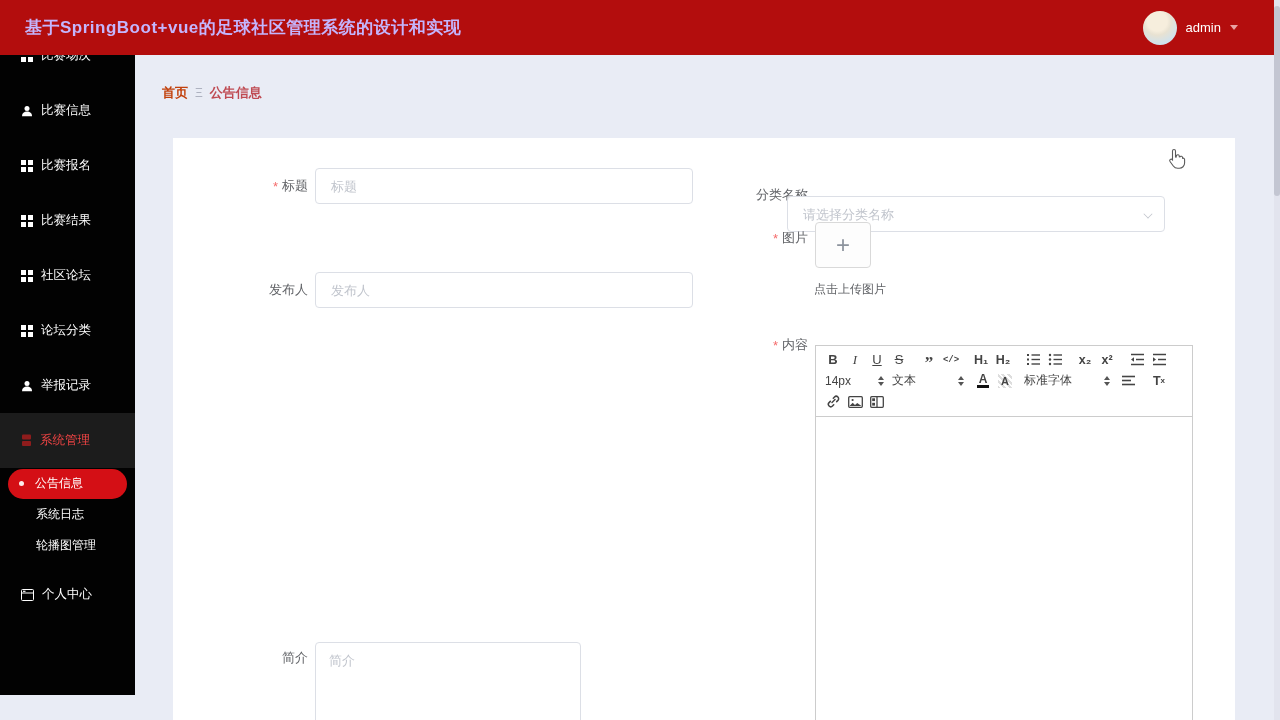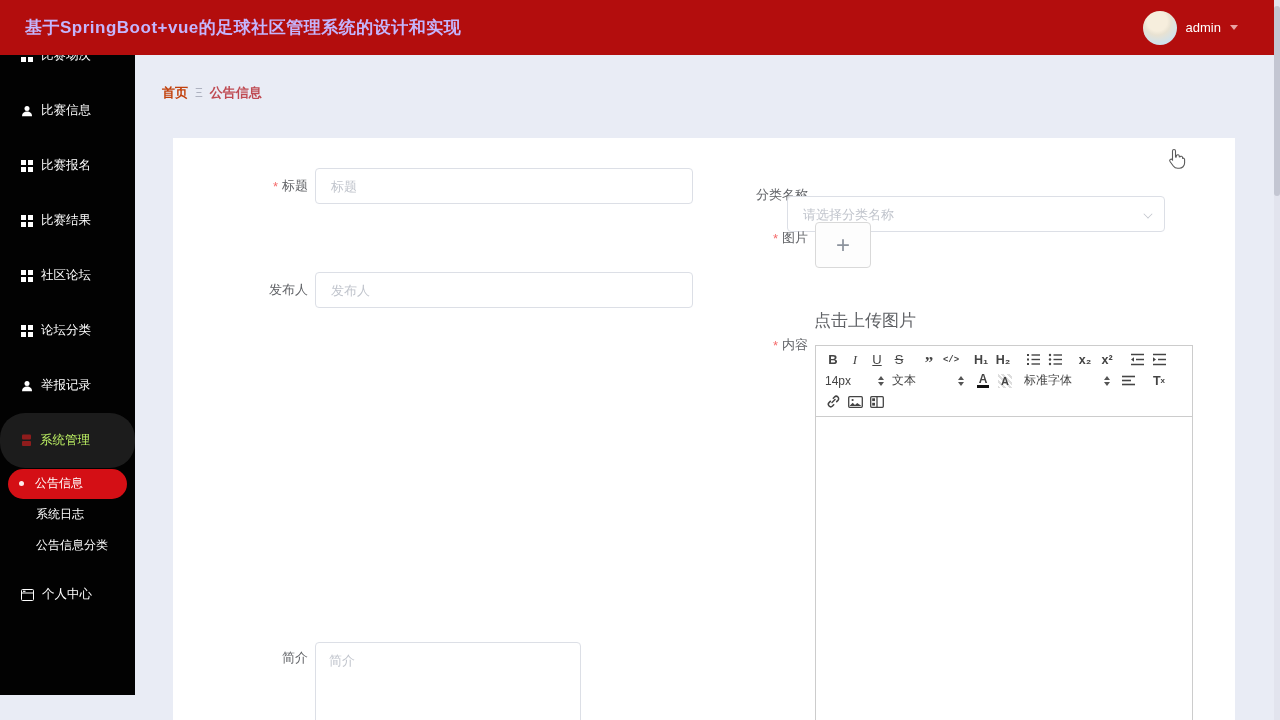--- a/index.html
+++ b/index.html
@@ -11,21 +11,21 @@
   .header-title { color:#c4b5fd; font-size:17px; font-weight:bold; margin-left:25px; letter-spacing:.5px; }
   .header-right { position:absolute; right:42px; top:0; height:55px; display:flex; align-items:center; gap:9px; }
   .avatar { width:34px; height:34px; border-radius:50%; background:radial-gradient(circle at 42% 30%, #f6eedd 0 32%, #e8e2d2 45%, #cfe2ee 75%, #b9d3e4 100%); }
   .admin-name { color:#fff; font-size:13px; font-weight:normal; }
   .caret-down { width:0; height:0; border-left:4px solid transparent; border-right:4px solid transparent; border-top:5px solid #e9a3a3; }
 
   
   .sidebar { position:absolute; top:55px; left:0; width:135px; height:640px; background:#020202; z-index:4; overflow:hidden; }
   .menu { margin-top:-27px; }
   .menu-item { height:55px; display:flex; align-items:center; padding-left:21px; gap:8px; color:#fff; font-size:12.5px; cursor:pointer; }
-  .menu-item.system { background:#1c1c1c; color:#bef264;border-radius:25px; }
+  .menu-item.system { background:#1c1c1c; color:#ef4444; }
   .submenu-item { height:31px; display:flex; align-items:center; padding-left:36px; color:#fff; font-size:12px; cursor:pointer; }
   .submenu-item.selected { padding:0; }
   .pill { margin-left:8px; width:119px; height:30px; border-radius:15px; background:#d40f15; display:flex; align-items:center; padding-left:11px; gap:11px; }
   .pill-dot { width:5px; height:5px; border-radius:50%; background:rgba(255,255,255,.92); }
   .personal { margin-top:6px; }
   .icon { display:flex; align-items:center; justify-content:center; }
 
   
   .content { position:absolute; left:135px; top:55px; right:0; bottom:0; }
   .breadcrumb { position:absolute; left:27px; top:29px; display:flex; align-items:center; font-size:13px; }
@@ -38,21 +38,21 @@
   .form-label { position:absolute; height:36px; display:flex; align-items:center; justify-content:flex-end; font-size:13px; color:#606266; }
   .req { color:#f56c6c; margin-right:4px; font-size:13px; }
   .t-input { position:absolute; height:36px; width:378px; border:1px solid #dcdfe6; border-radius:4px; padding:0 15px; font-size:13px; color:#606266; outline:none; background:#fff; font-family:"Liberation Sans",sans-serif; }
   .t-input::placeholder, .t-area::placeholder { color:#c0c4cc; }
   .select-wrap { position:absolute; width:378px; height:36px; }
   .select-wrap .t-input { left:0; top:0; width:378px; }
   .chev { position:absolute; right:13px; top:14px; width:8px; height:8px; border-right:1.5px solid #c0c4cc; border-bottom:1.5px solid #c0c4cc; transform:rotate(45deg) scale(.8); }
 
   .upload-box { position:absolute; left:642px; top:84px; width:56px; height:46px; border:1px solid #d9d9d9; border-radius:4px; background:#fdfdfd; display:flex; align-items:center; justify-content:center; cursor:pointer; }
   .plus { color:#8c939d; font-size:24px; font-weight:300; line-height:1; }
-  .upload-hint { position:absolute; left:641px; top:143px; font-size:17px; color:#606266;margin-top:28px; }
+  .upload-hint { position:absolute; left:641px; top:143px; font-size:12px; color:#606266; }
 
   
   .editor { position:absolute; left:642px; top:207px; width:378px; height:560px; border:1px solid #ccc; background:#fff; }
   .toolbar { border-bottom:1px solid #ccc; padding:4px 6px 5px 6px; }
   .tb-row { display:flex; align-items:center; height:19px; }
   .tb-btn { min-width:22px; height:18px; display:flex; align-items:center; justify-content:center; color:#444; font-size:13px; cursor:pointer; }
   .g { margin-left:8px; }
   .b-bold { font-weight:bold; }
   .b-italic { font-style:italic; font-family:"Liberation Serif",serif; }
   .b-under { text-decoration:underline; }
@@ -184,21 +184,21 @@
       <div class="submenu-item selected">
         <div class="pill">
           <span class="pill-dot"></span>
           <span>公告信息</span>
         </div>
       </div>
       <div class="submenu-item">
         <span>系统日志</span>
       </div>
       <div class="submenu-item">
-        <span>公告信息分类</span>
+        <span>轮播图管理</span>
       </div>
     </div>
 
     <div class="menu-item personal">
       <span class="icon">
         <svg width="13" height="12" viewBox="0 0 13 12">
             <rect x="0.5" y="0.5" width="12" height="11" rx="1" fill="none" stroke="#fff"></rect>
             <line x1="0.5" y1="4" x2="12.5" y2="4" stroke="#fff"></line>
             <rect x="2" y="1.7" width="2.5" height="1.2" fill="#fff"></rect>
           </svg>

